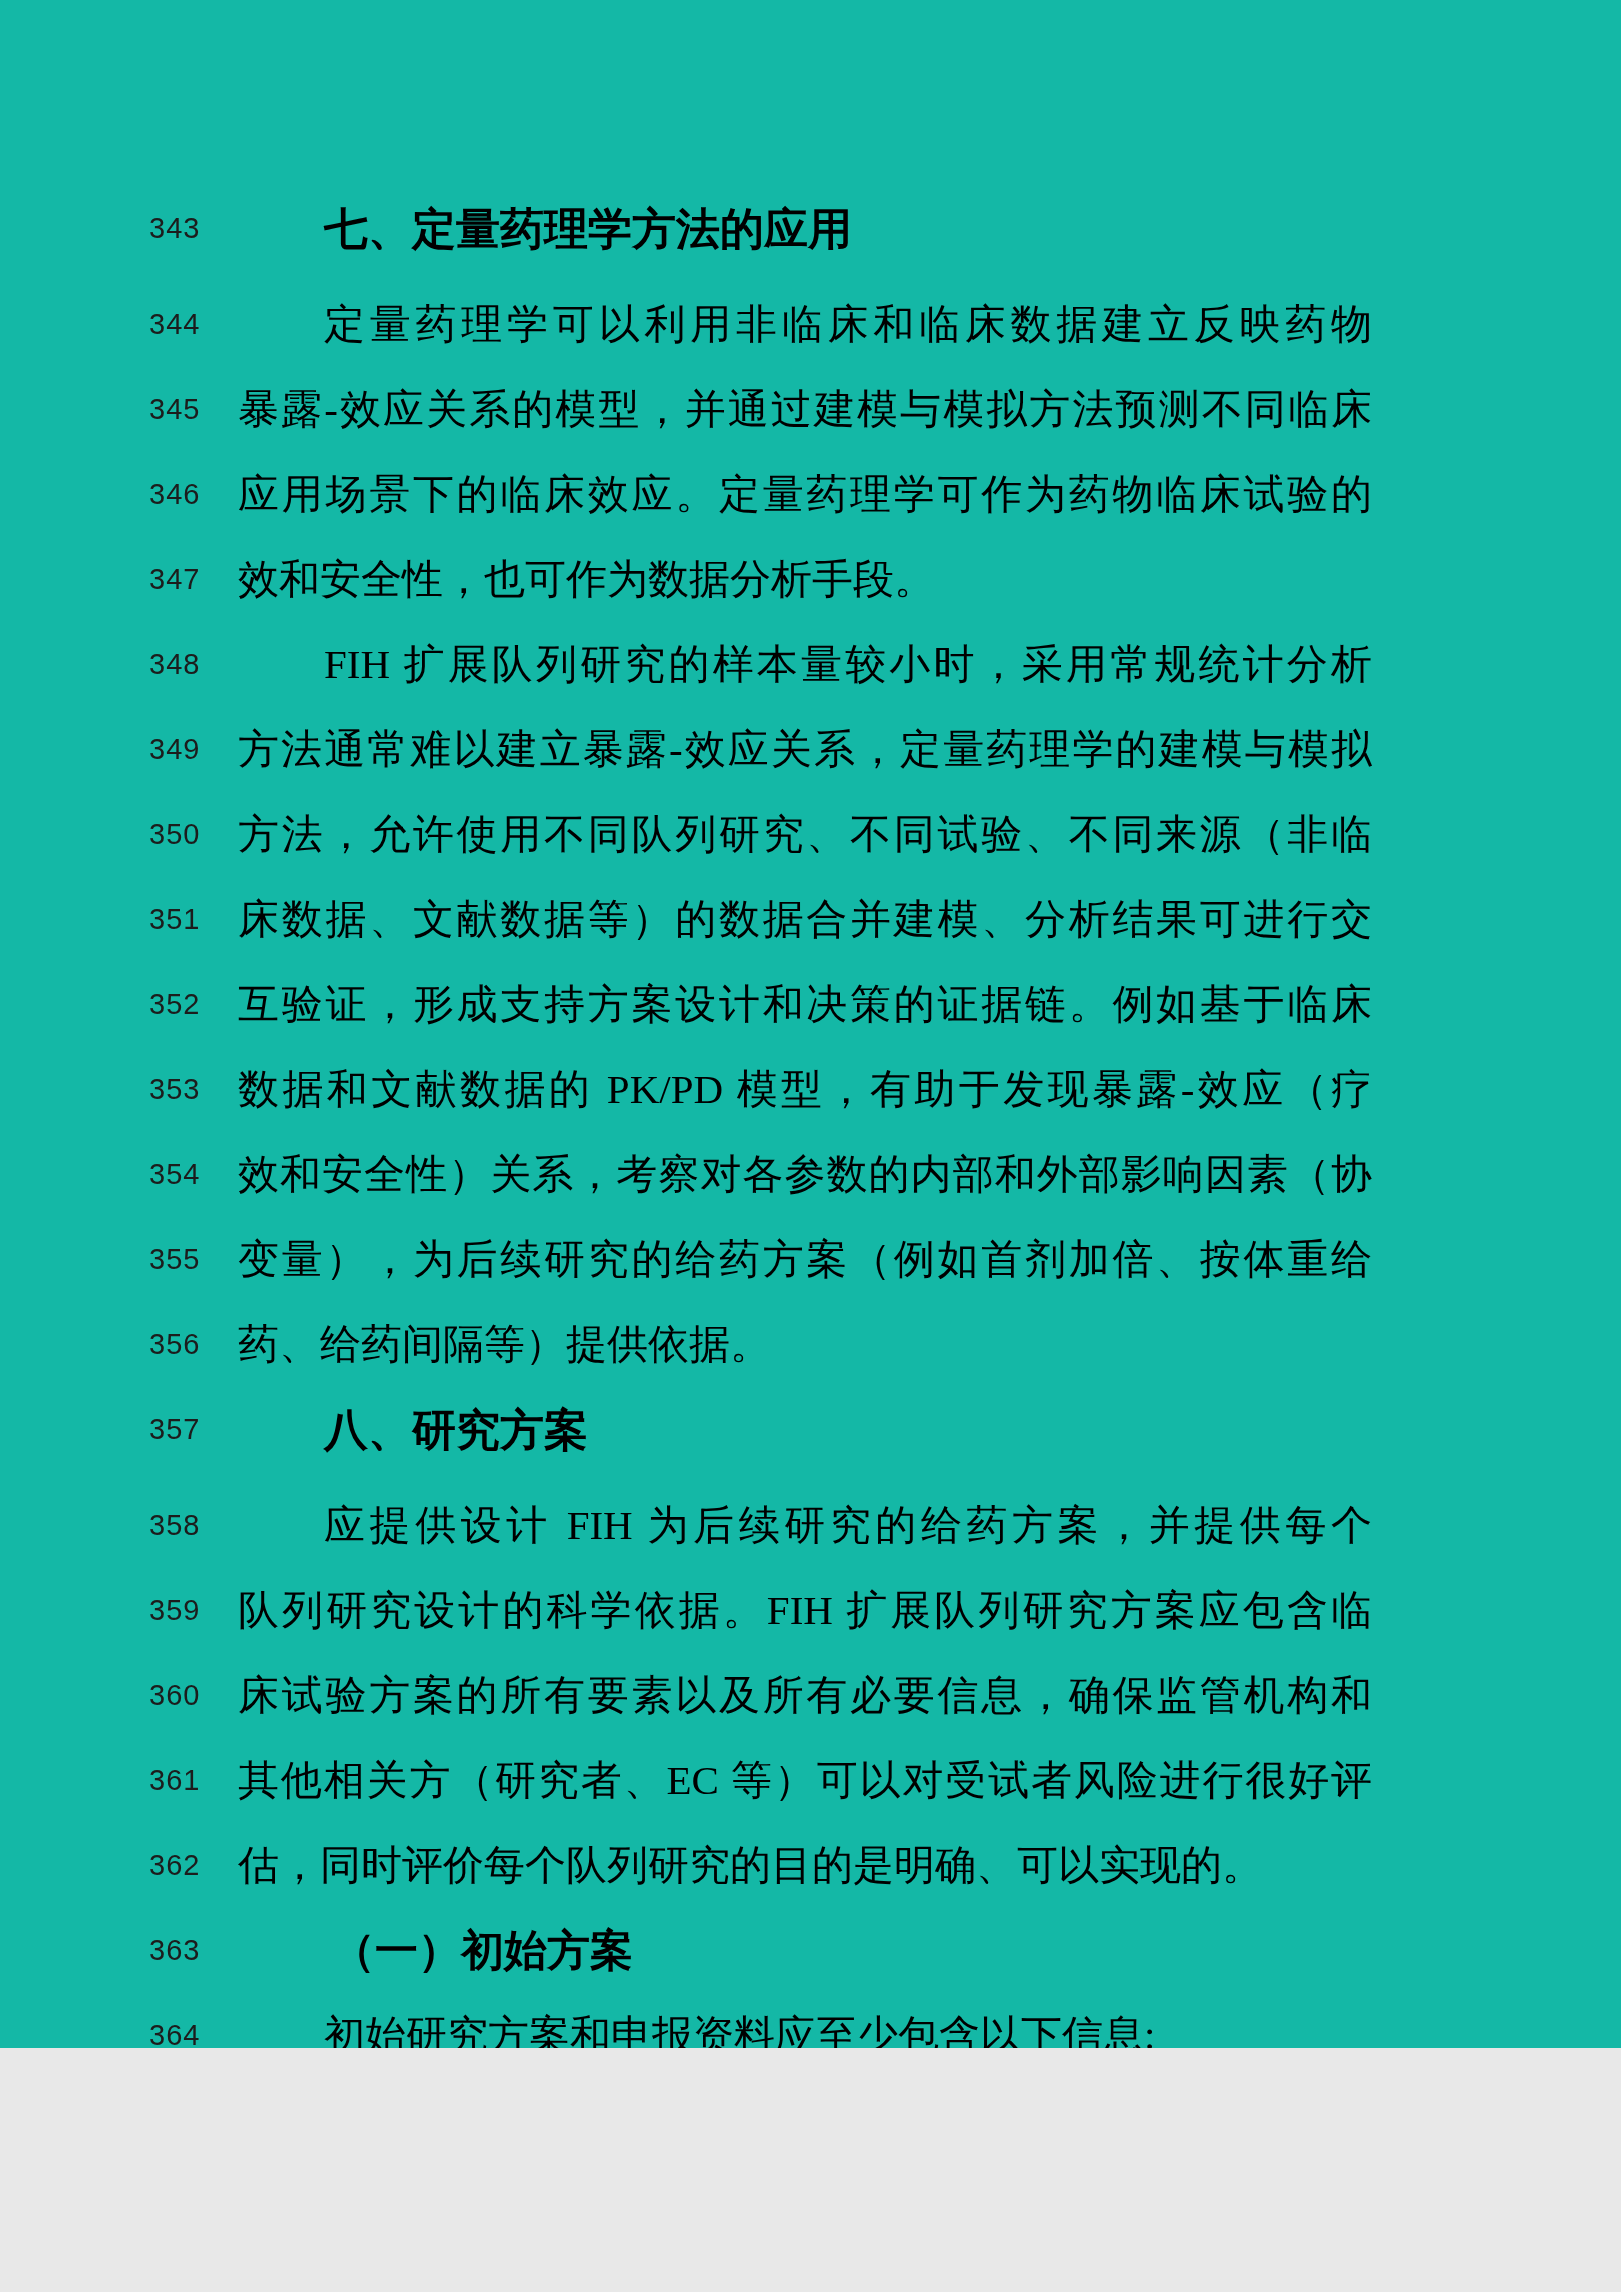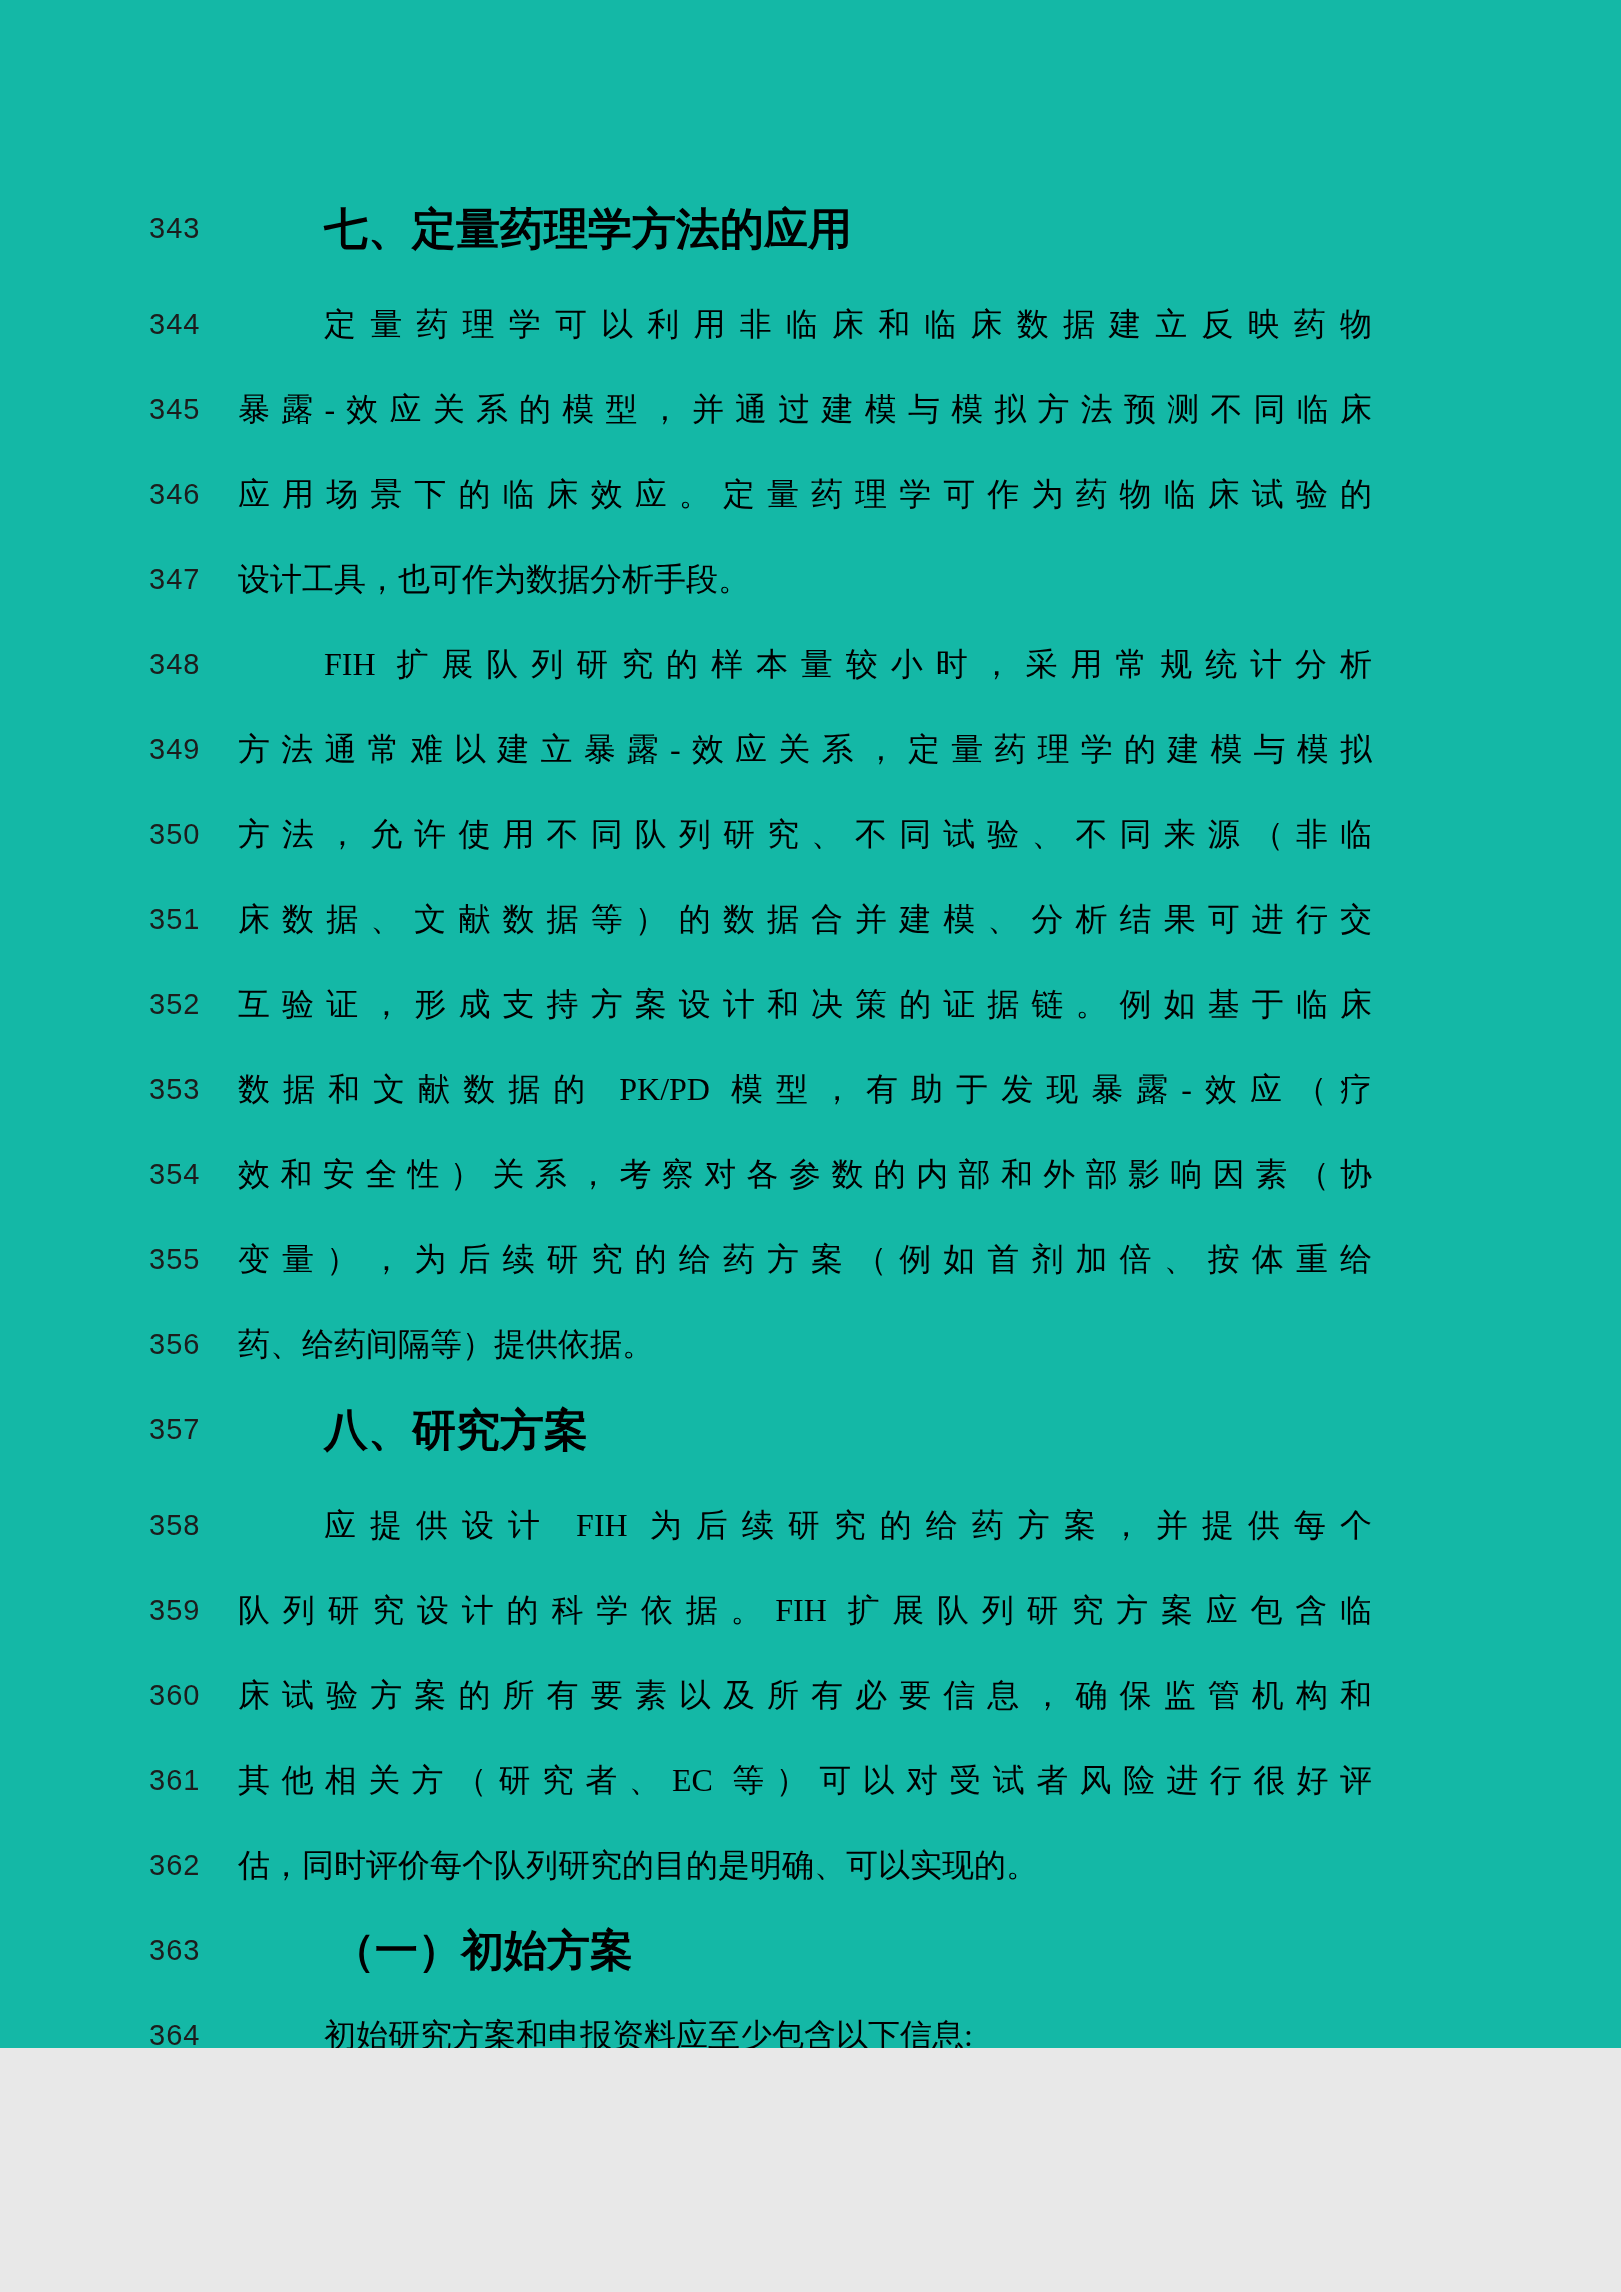--- a/index.html
+++ b/index.html
@@ -30,21 +30,21 @@
     width: 89px;
     flex: 0 0 89px;
     font-family: "Liberation Sans", "DejaVu Sans", sans-serif;
     font-size: 29px;
     color: #1c1c1c;
     letter-spacing: 1px;
   }
   .line-text {
     width: 1134px;
     flex: 0 0 1134px;
-    font-size: 32px;
+    font-size: 41px;
     line-height: 59px;
     overflow: hidden;
   }
   
   .type-para-start .line-text,
   .type-para-line  .line-text {
     text-align: justify;
     text-align-last: justify;
   }
   .type-para-start .line-text      { text-indent: 86px; }
@@ -91,21 +91,21 @@
       <div class="row type-para-line">
     <div class="line-no">345</div>
     <div class="line-text">暴露-效应关系的模型，并通过建模与模拟方法预测不同临床</div>
   </div>
       <div class="row type-para-line">
     <div class="line-no">346</div>
     <div class="line-text">应用场景下的临床效应。定量药理学可作为药物临床试验的</div>
   </div>
       <div class="row type-para-end">
     <div class="line-no">347</div>
-    <div class="line-text">设计工具，也可作为数据分析手段。</div>
+    <div class="line-text">效和安全性，也可作为数据分析手段。</div>
   </div>
       <div class="row type-para-start">
     <div class="line-no">348</div>
     <div class="line-text">FIH 扩展队列研究的样本量较小时，采用常规统计分析</div>
   </div>
       <div class="row type-para-line">
     <div class="line-no">349</div>
     <div class="line-text">方法通常难以建立暴露-效应关系，定量药理学的建模与模拟</div>
   </div>
       <div class="row type-para-line">

